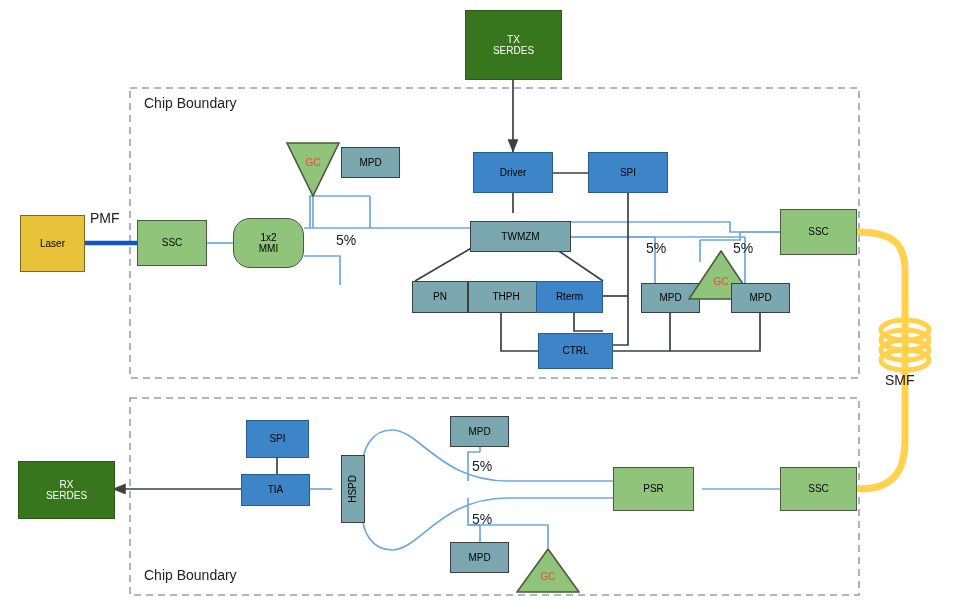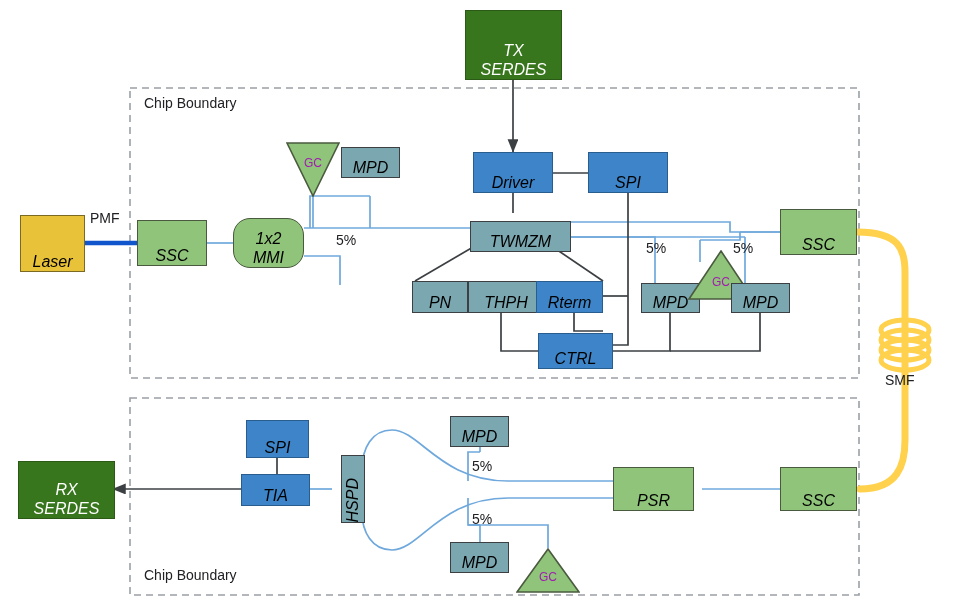--- a/index.html
+++ b/index.html
@@ -22,29 +22,28 @@
     left: 0;
     top: 0;
     width: 963px;
     height: 612px;
     pointer-events: none;
   }
   .node {
     position: absolute;
     box-sizing: border-box;
     display: flex;
-    align-items: flex-end;
+    align-items: center;
     justify-content: center;
     text-align: center;
     line-height: 1.15;
     border: 1.6px solid #3c4043;
-    font-size: 16px;
+    font-size: 10px;
     color: #000000;
     white-space: pre-line;
-    font-style: italic;
   }
   .n-green  { background: #8fc47a; border-color: #4a5a3e; }
   .n-dgreen { background: #38761d; border-color: #2b5a16; color: #ffffff; }
   .n-blue   { background: #3d85c8; border-color: #2a5d8f; }
   .n-teal   { background: #7aa7b0; border-color: #3c4043; }
   .n-amber  { background: #e8c239; border-color: #7a6a23; }
   .vlabel {
     writing-mode: vertical-rl;
     transform: rotate(180deg);
   }
@@ -53,22 +52,22 @@
     font-size: 14px;
     color: #202124;
     white-space: pre-line;
     line-height: 1.25;
   }
   .tri {
     position: absolute;
     display: flex;
     align-items: center;
     justify-content: center;
-    font-size: 12px;
-    color: #a21caf;
+    font-size: 10px;
+    color: #ef4444;
     text-align: center;
   }
   .tri svg { position: absolute; left: 0; top: 0; }
   .tri span { position: relative; z-index: 2; }
 </style>
 </head>
 <body>
 
 <div id="canvas">
 

